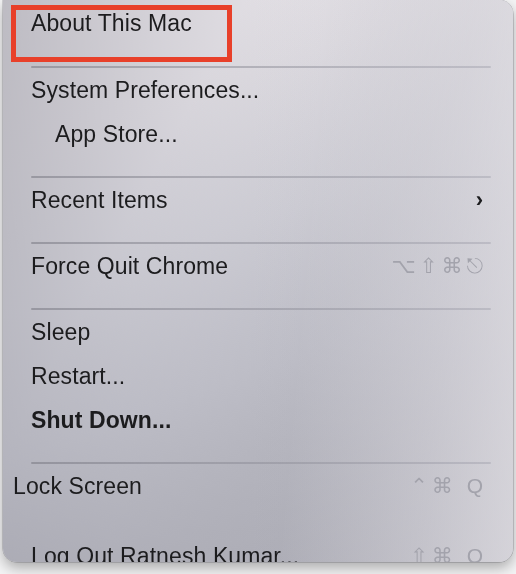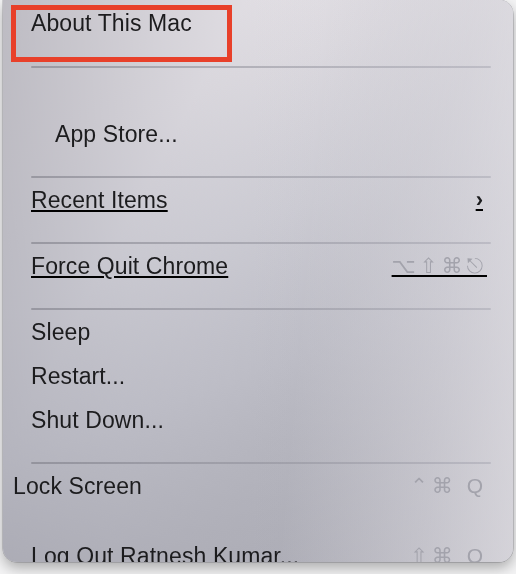--- a/index.html
+++ b/index.html
@@ -135,38 +135,41 @@
   <div id="menu-wash"></div>
   <div id="menu-body">
       <div class="separator" style="top: 66px;"></div>
       <div class="separator" style="top: 176px;"></div>
       <div class="separator" style="top: 242px;"></div>
       <div class="separator" style="top: 308px;"></div>
       <div class="separator" style="top: 462px;"></div>
       <div class="menu-item" style="top: 12px;">
         <span class="menu-label">About This Mac</span>
       </div>
+      <div class="menu-item" style="top: 79px;">
+        <span class="menu-label">System Preferences...</span>
+      </div>
       <div class="menu-item" style="top: 123px; margin-left: 24px;">
         <span class="menu-label">App Store...</span>
       </div>
-      <div class="menu-item" style="top: 189px; text-decoration: underline;">
+      <div class="menu-item" style="top: 189px;">
         <span class="menu-label">Recent Items</span>
         <span class="menu-chevron">›</span>
       </div>
-      <div class="menu-item" style="top: 255px; text-decoration: underline;">
+      <div class="menu-item" style="top: 255px;">
         <span class="menu-label">Force Quit Chrome</span>
         <span class="menu-shortcut">⌥⇧⌘⎋</span>
       </div>
       <div class="menu-item" style="top: 365px;">
         <span class="menu-label">Restart...</span>
       </div>
       <div class="menu-item" style="top: 321px;">
         <span class="menu-label">Sleep</span>
       </div>
-      <div class="menu-item" style="top: 409px;">
+      <div class="menu-item" style="top: 409px; font-weight: bold;">
         <span class="menu-label">Shut Down...</span>
       </div>
       <div class="menu-item" style="top: 475px; padding-left: 10px;">
         <span class="menu-label">Lock Screen</span>
         <span class="menu-shortcut">⌃⌘ Q</span>
       </div>
       <div class="menu-item" style="top: 545px;">
         <span class="menu-label">Log Out Ratnesh Kumar...</span>
         <span class="menu-shortcut">⇧⌘ Q</span>
       </div>

